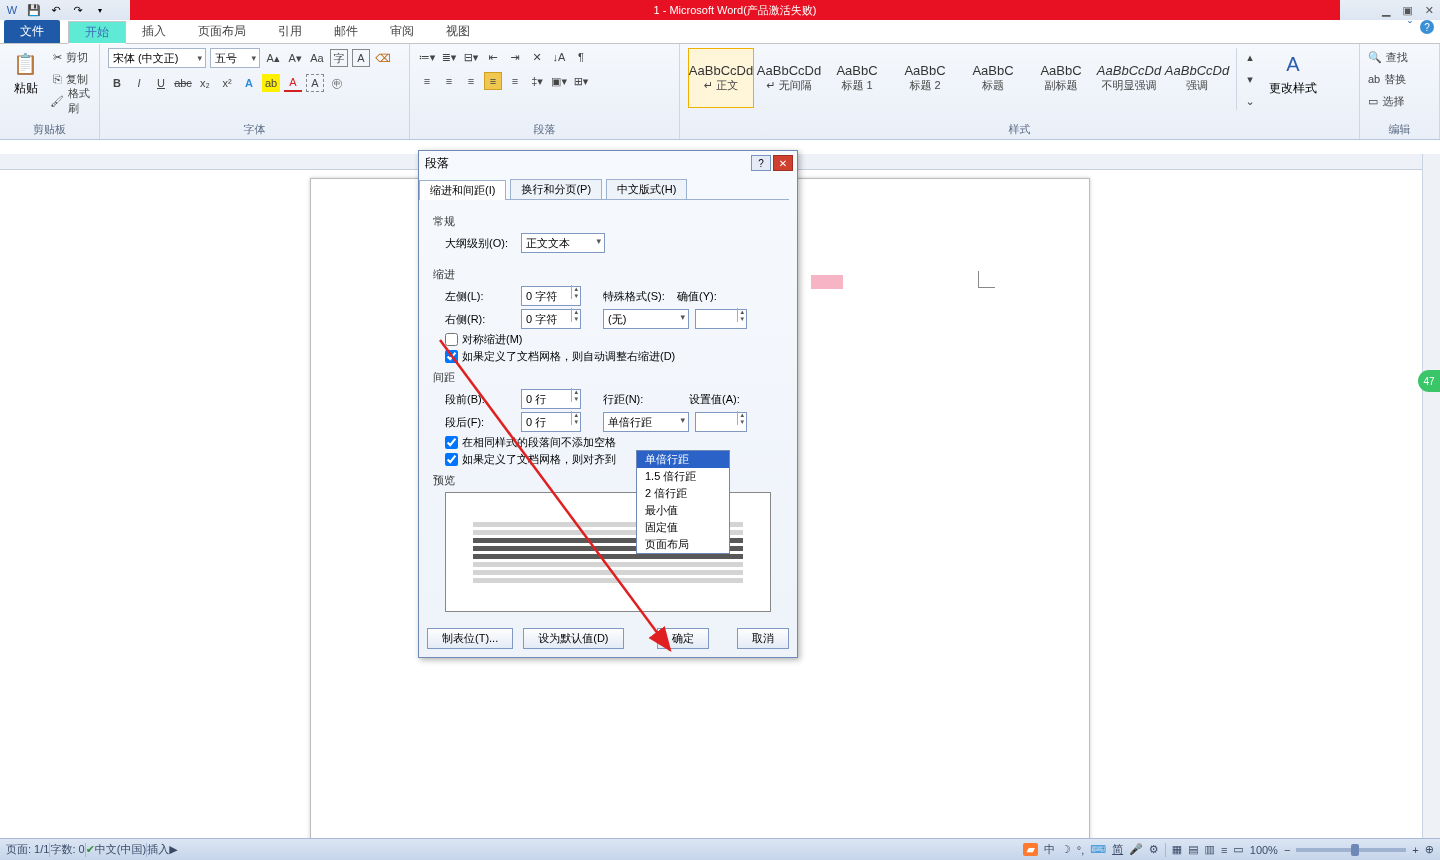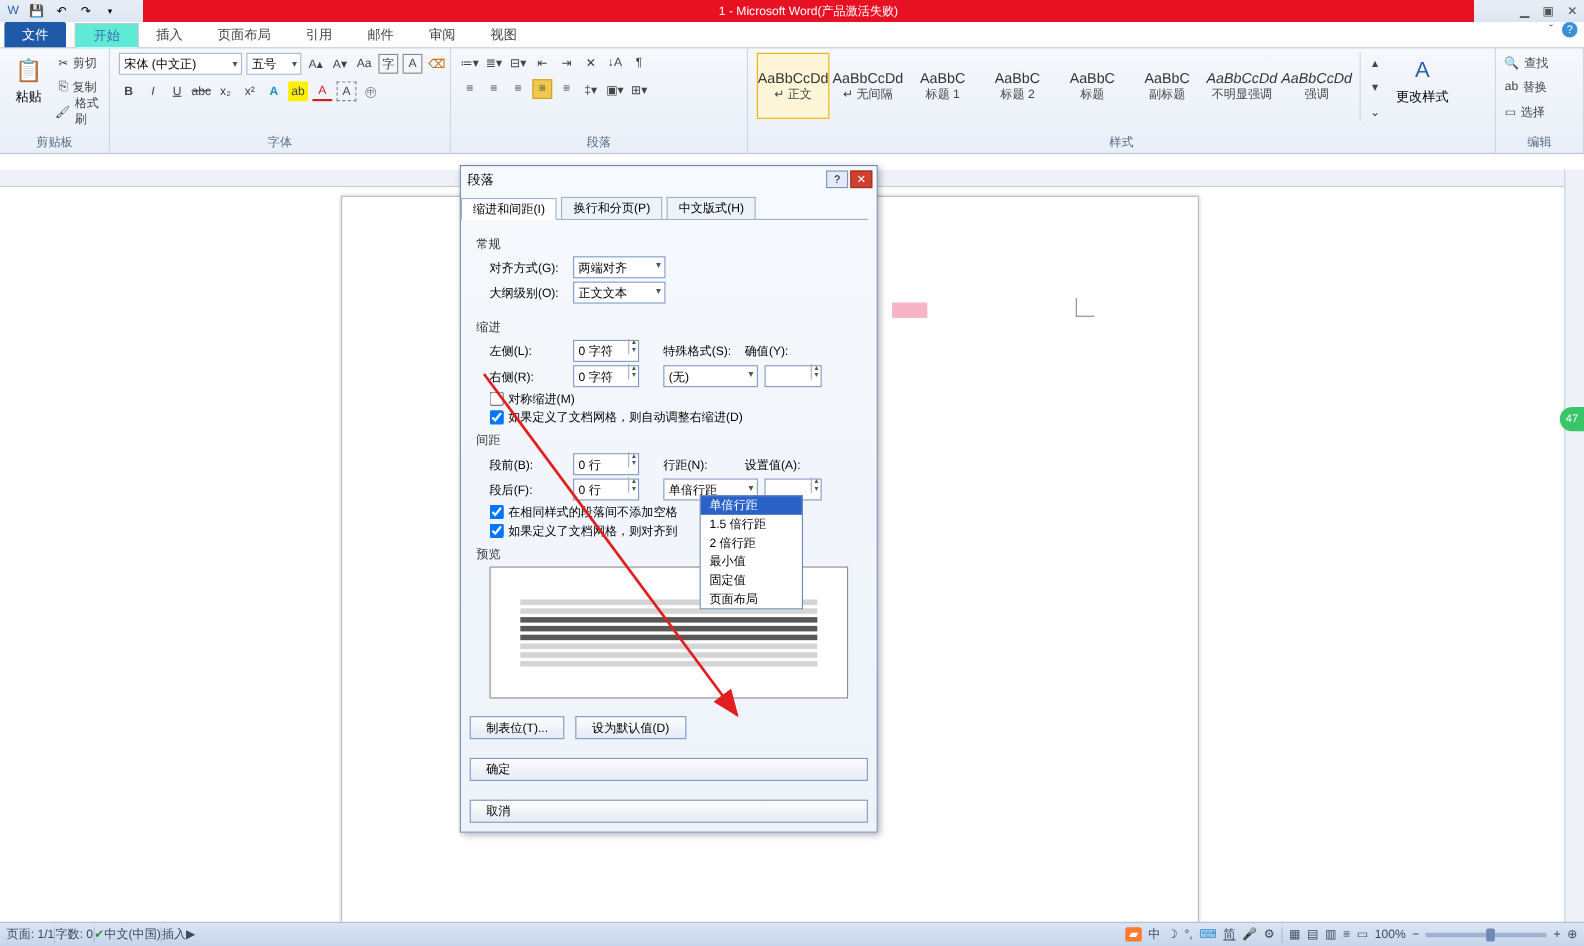--- a/index.html
+++ b/index.html
@@ -72,21 +72,21 @@
 .highlight-box { position: absolute; border: 2px solid #e02020; pointer-events: none; }
 
 .dropdown { position: absolute; border: 1px solid #6f89b7; background: #fff; font-size: 11px; z-index: 200; }
 .dropdown div { padding: 1px 8px; cursor: pointer; }
 .dropdown .sel { background: #2a62c8; color: #fff; }
 
 .preview-box { margin: 4px 12px 0; border: 1px solid #888; background: #fff; height: 120px; display: flex; flex-direction: column; align-items: center; justify-content: center; gap: 3px; padding: 10px 20px; }
 .pv-gray { height: 5px; background: #d4d4d4; width: 95%; }
 .pv-black { height: 5px; background: #585858; width: 95%; }
 
-.dlg-buttons { display: flex; gap: 17px; padding: 8px; justify-content: flex-end; flex-direction: column; }
+.dlg-buttons { display: flex; gap: 28px; padding: 8px; justify-content: flex-end; }
 .dlg-buttons .left { margin-right: auto; display: flex; gap: 10px; }
 .dbtn { border: 1px solid #7f99c3; background: linear-gradient(#fdfdfd,#e4ebf6); padding: 2px 14px; font-size: 11px; cursor: pointer; }
 
 svg.arrow { position: absolute; pointer-events: none; z-index: 150; }
 
 
 .status { position: absolute; bottom: 0; left: 0; right: 0; height: 22px; background: linear-gradient(#dbe5f3,#c6d5eb); border-top: 1px solid #a7b9d6; display: flex; align-items: center; font-size: 11px; color: #3a4a66; padding: 0 6px; }
 .status .sep { width: 1px; height: 14px; background: #a7b9d6; }
 .status .right { margin-left: auto; display: flex; align-items: center; gap: 6px; }
 .zoom-track { width: 110px; height: 4px; background: #9fb2d0; position: relative; }
@@ -150,21 +150,21 @@
             <span>格式刷</span>
           </div>
       </div>
     </div>
     <div class="group-label">剪贴板</div>
   </div>
 
   <div class="group" style="width:310px">
     <div class="grp-body col" style="gap:6px">
       <div class="row">
-        <div class="combo" style="width:112px">宋体 (中文正)</div>
+        <div class="combo" style="width:98px">宋体 (中文正)</div>
         <div class="combo" style="width:50px">五号</div>
         <span class="smbtn">A▴</span>
         <span class="smbtn">A▾</span>
         <span class="smbtn">Aa</span>
         <span class="smbtn" style="border:1px solid #888;padding:0 2px">字</span>
         <span class="smbtn" style="border:1px solid #888;padding:0 2px">A</span>
         <span class="smbtn" style="color:#c06000">⌫</span>
       </div>
       <div class="row">
         <span class="smbtn">
@@ -304,24 +304,20 @@
     </div>
   </div>
   <div class="dlg-tabs">
     <div class="dlg-tab active">缩进和间距(I)</div>
     <div class="dlg-tab">换行和分页(P)</div>
     <div class="dlg-tab">中文版式(H)</div>
   </div>
   <div class="dlg-body">
     <div class="section-title">常规</div>
     <div class="frow">
-      <label>对齐方式(G):</label>
-      <div class="dlg-combo">两端对齐</div>
-    </div>
-    <div class="frow">
       <label>大纲级别(O):</label>
       <div class="dlg-combo">正文文本</div>
     </div>
 
     <div class="section-title" style="margin-top:14px">缩进</div>
     <div class="frow">
       <label>左侧(L):</label>
       <div class="dlg-spin">0 字符</div>
       <label style="width:68px;margin-left:16px">特殊格式(S):</label>
       <label style="width:50px">确值(Y):</label>
@@ -339,21 +335,21 @@
     <div class="chk">
         <input type="checkbox" checked="" style="">
         <span>如果定义了文档网格，则自动调整右缩进(D)</span>
       </div>
 
     <div class="section-title">间距</div>
     <div class="frow">
       <label>段前(B):</label>
       <div class="dlg-spin">0 行</div>
       <label style="width:56px;margin-left:16px">行距(N):</label>
-      <label style="width:60px;margin-left:12px">设置值(A):</label>
+      <label style="width:60px;margin-left:24px">设置值(A):</label>
     </div>
     <div class="frow">
       <label>段后(F):</label>
       <div class="dlg-spin">0 行</div>
       <div class="dlg-combo" style="margin-left:16px;width:86px" id="linespc-combo">单倍行距</div>
       <div class="dlg-spin" style="width:52px"></div>
     </div>
     <div class="chk">
         <input type="checkbox" checked="" style="">
         <span>在相同样式的段落间不添加空格</span>

